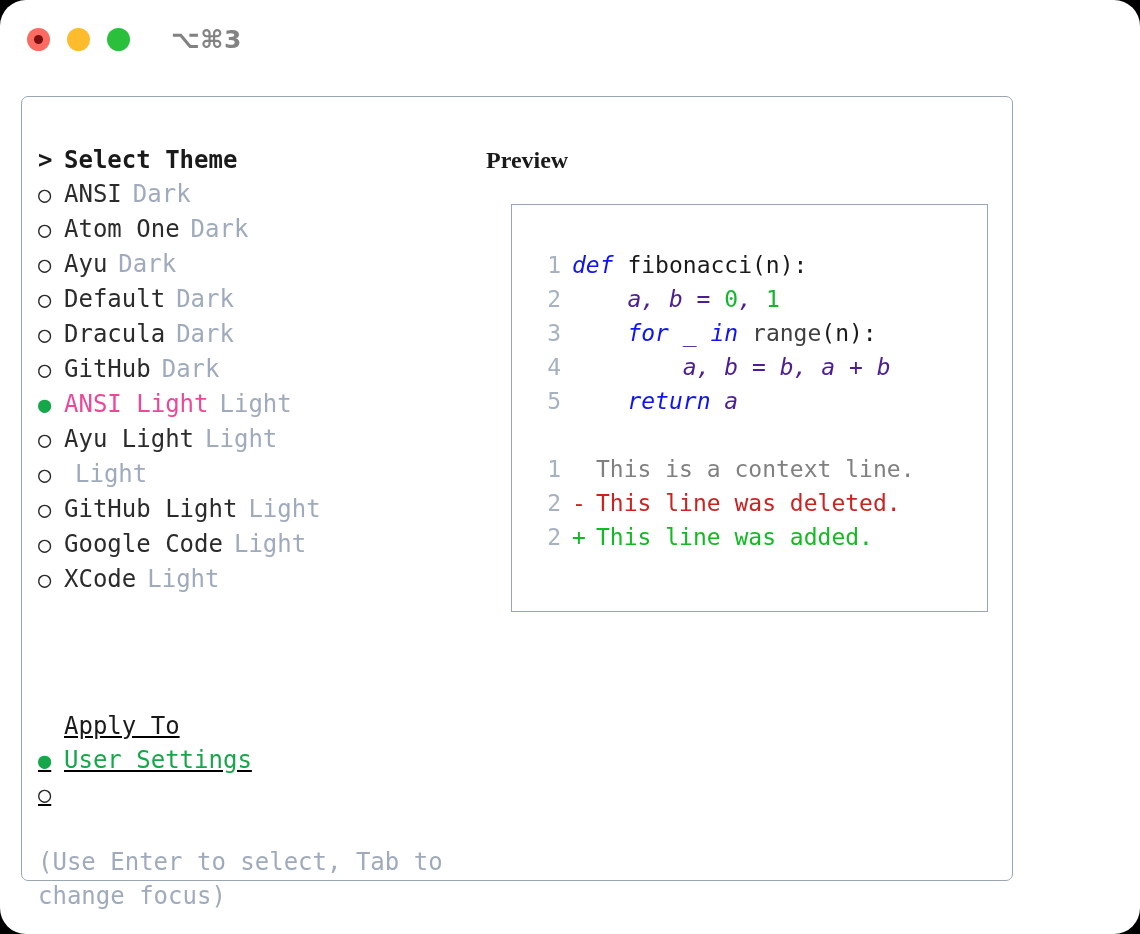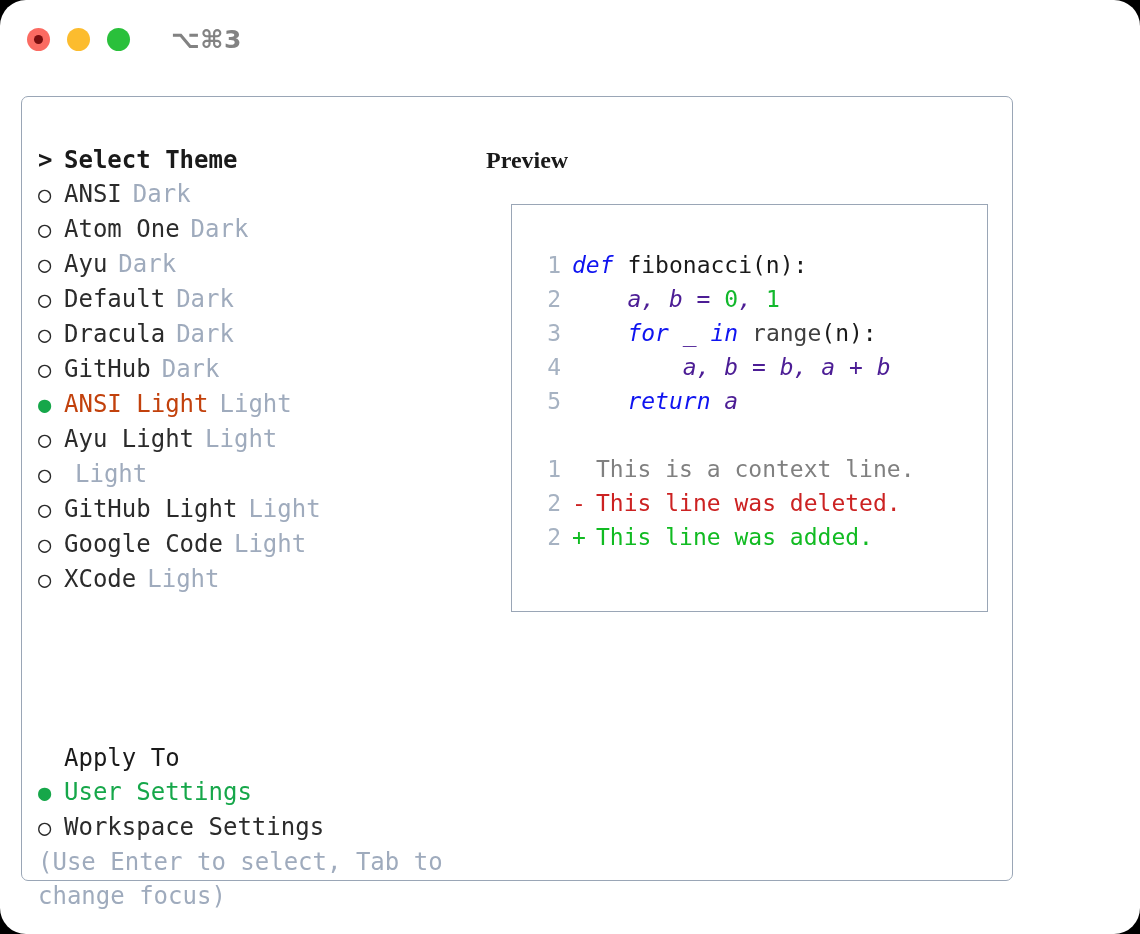--- a/index.html
+++ b/index.html
@@ -127,32 +127,33 @@
   .radio {
     display: inline-block;
     width: 26px;
     flex: 0 0 26px;
     font-size: 22px;
     line-height: 34px;
     color: #2b2b2b;
   }
   .theme-row.selected .radio { color: #16a74a; }
   .theme-name { color: #2b2b2b; }
-  .theme-row.selected .theme-name { color: #c2410c; }
+  .theme-row.selected .theme-name { color: #ec4899; }
   .theme-tag {
     color: #9fabbd;
     margin-left: 11px;
   }
 
   
   .apply-block {
     position: absolute;
     left: 16px;
-    top: 644px;
+    top: 612px;
     width: 440px;
+    text-decoration: underline;
   }
   .apply-heading {
     font-size: 24px;
     line-height: 34px;
     color: #1a1a1a;
     padding-left: 26px;
     white-space: pre;
   }
   .apply-row {
     display: flex;
@@ -278,21 +279,21 @@
             <div class="theme-row"><span class="radio">○</span><span class="theme-name">GitHub Light</span><span class="theme-tag">Light</span></div>
             <div class="theme-row"><span class="radio">○</span><span class="theme-name">Google Code</span><span class="theme-tag">Light</span></div>
             <div class="theme-row"><span class="radio">○</span><span class="theme-name">XCode</span><span class="theme-tag">Light</span></div>
           </div>
       </div>
 
       <div class="apply-block">
         <div class="apply-heading">Apply To</div>
         <div id="apply-list">
             <div class="apply-row selected"><span class="radio">●</span><span class="apply-label">User Settings</span></div>
-            <div class="apply-row"><span class="radio">○</span><span class="apply-label">Workspace Settings</span></div>
+            <div class="apply-row"><span class="radio">○</span></div>
           </div>
       </div>
 
       <div class="hint-text">(Use Enter to select, Tab to change focus)</div>
 
       <div class="preview-column">
         <div class="preview-title">Preview</div>
       </div>
 
       <div class="preview-box">

